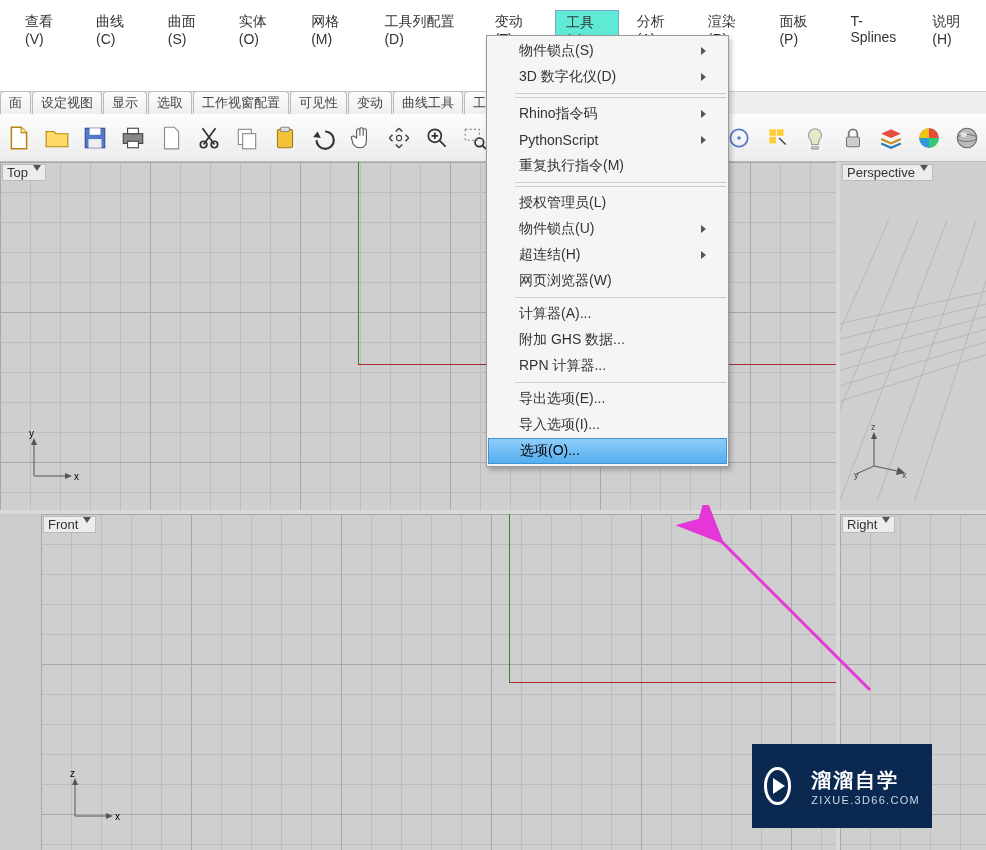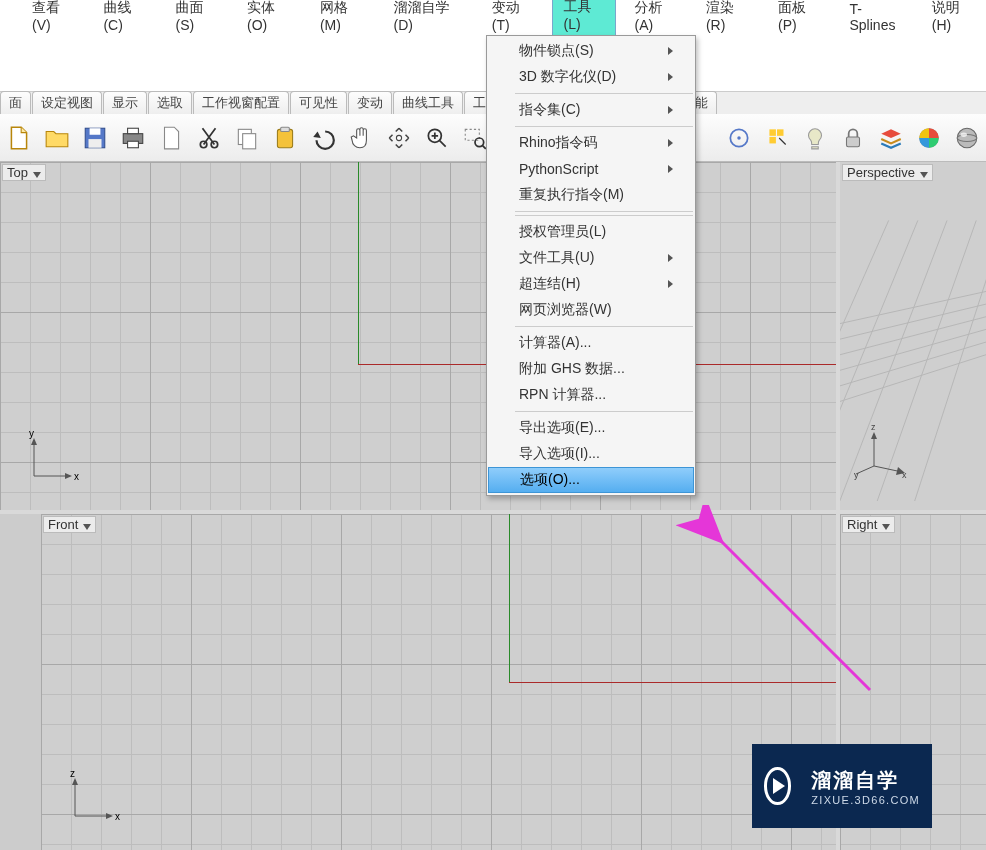--- a/index.html
+++ b/index.html
@@ -17,22 +17,22 @@
     background: #fff;
     color: #666;
     font-size: 11px;
     padding-left: 6px;
     overflow: hidden;
   }
   .menubar {
     display: flex;
     background: #fff;
     height: 26px;
-    padding-left: 22px;
-    align-items: flex-end;
+    padding-left: 15px;
+    align-items: flex-start;
     gap: 8px;
   }
   .menubar .menu-item {
     padding: 3px 10px;
     color: #333;
     font-size: 14px;
     cursor: default;
   }
   .menubar .menu-item.active {
     background: #5eead4;
@@ -105,21 +105,21 @@
   .viewport .grid.major {
     background-size: 150px 150px;
     background-image:
       linear-gradient(#a8a8a8 1px, transparent 1px),
       linear-gradient(90deg,#a8a8a8 1px, transparent 1px);
   }
   .viewport .label-wrap {
     position: absolute;
     top: 2px; left: 2px;
     display: flex;
-    align-items: flex-end;
+    align-items: flex-start;
     gap: 2px;
     background: #ececec;
     padding: 0 4px;
     font-size: 13px;
     color: #333;
     border: 1px solid #bbb;
   }
   .viewport .label-wrap .dd {
     width: 8px; height: 8px;
     border-left: 4px solid transparent;
@@ -134,21 +134,21 @@
     position: absolute;
     left: 22px;
     bottom: 22px;
     width: 60px; height: 60px;
     pointer-events: none;
   }
   .dropdown-menu {
     position: absolute;
     top: 35px;
     left: 486px;
-    width: 210px;
+    width: 243px;
     background: #f5f5f5;
     border: 1px solid #9a9a9a;
     box-shadow: 2px 3px 5px rgba(0,0,0,0.25);
     z-index: 50;
     padding: 2px 0;
   }
   .dropdown-menu .mi {
     display: flex;
     align-items: center;
     justify-content: space-between;
@@ -229,21 +229,21 @@
 <body>
 
 <div class="titlebar"></div>
 
 <div class="menubar" id="menubar">
     <div class="menu-item">查看(V)</div>
     <div class="menu-item">曲线(C)</div>
     <div class="menu-item">曲面(S)</div>
     <div class="menu-item">实体(O)</div>
     <div class="menu-item">网格(M)</div>
-    <div class="menu-item">溜溜自学(D)</div>
+    <div class="menu-item">工具列配置(D)</div>
     <div class="menu-item">变动(T)</div>
     <div class="menu-item active">工具(L)</div>
     <div class="menu-item">分析(A)</div>
     <div class="menu-item">渲染(R)</div>
     <div class="menu-item">面板(P)</div>
     <div class="menu-item">T-Splines</div>
     <div class="menu-item">说明(H)</div>
   </div>
 
 <div class="command-area"></div>
@@ -500,43 +500,39 @@
 <div class="dropdown-menu" id="dropdown">
     <div class="mi">
       <span>物件锁点(S)</span>
       <span class="arrow"></span>
     </div>
     <div class="mi">
       <span>3D 数字化仪(D)</span>
       <span class="arrow"></span>
     </div>
     <div class="sep"></div>
-    <div class="mi">
-      <span>指令集(C)</span>
-      <span class="arrow"></span>
-    </div>
     <div class="sep"></div>
     <div class="mi">
       <span>Rhino指令码</span>
       <span class="arrow"></span>
     </div>
     <div class="mi">
       <span>PythonScript</span>
       <span class="arrow"></span>
     </div>
     <div class="mi">
       <span>重复执行指令(M)</span>
     </div>
     <div class="sep"></div>
     <div class="sep"></div>
     <div class="mi">
       <span>授权管理员(L)</span>
     </div>
     <div class="mi">
-      <span>文件工具(U)</span>
+      <span>物件锁点(U)</span>
       <span class="arrow"></span>
     </div>
     <div class="mi">
       <span>超连结(H)</span>
       <span class="arrow"></span>
     </div>
     <div class="mi">
       <span>网页浏览器(W)</span>
     </div>
     <div class="sep"></div>

